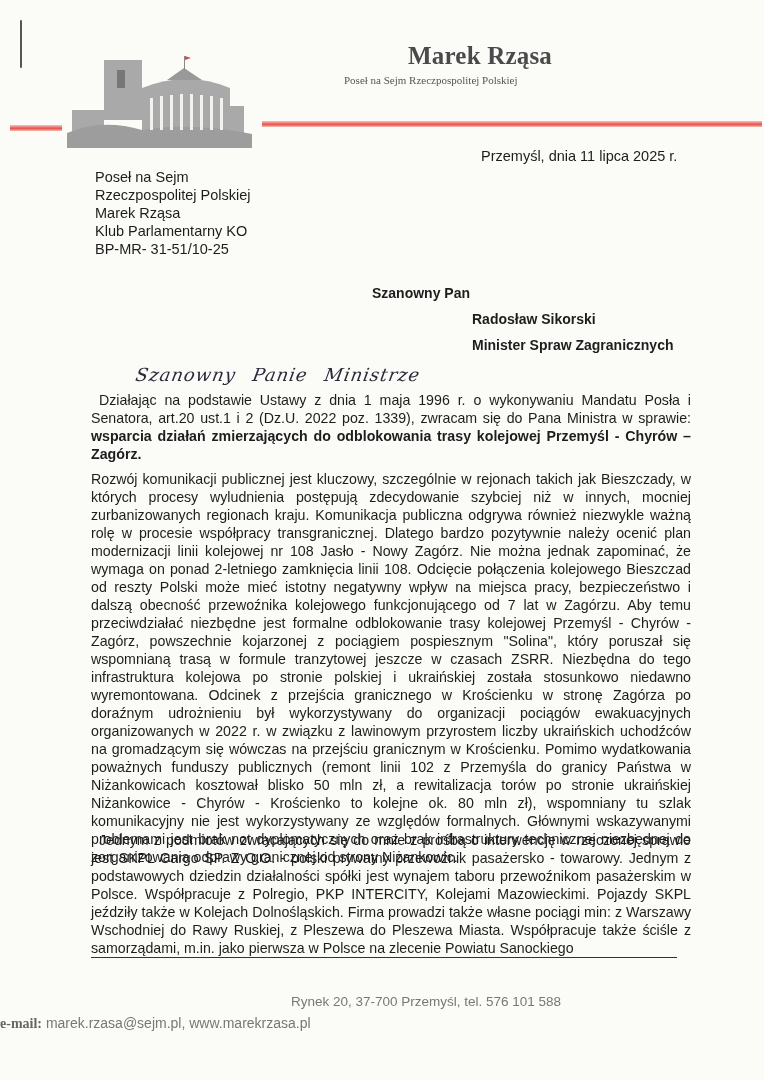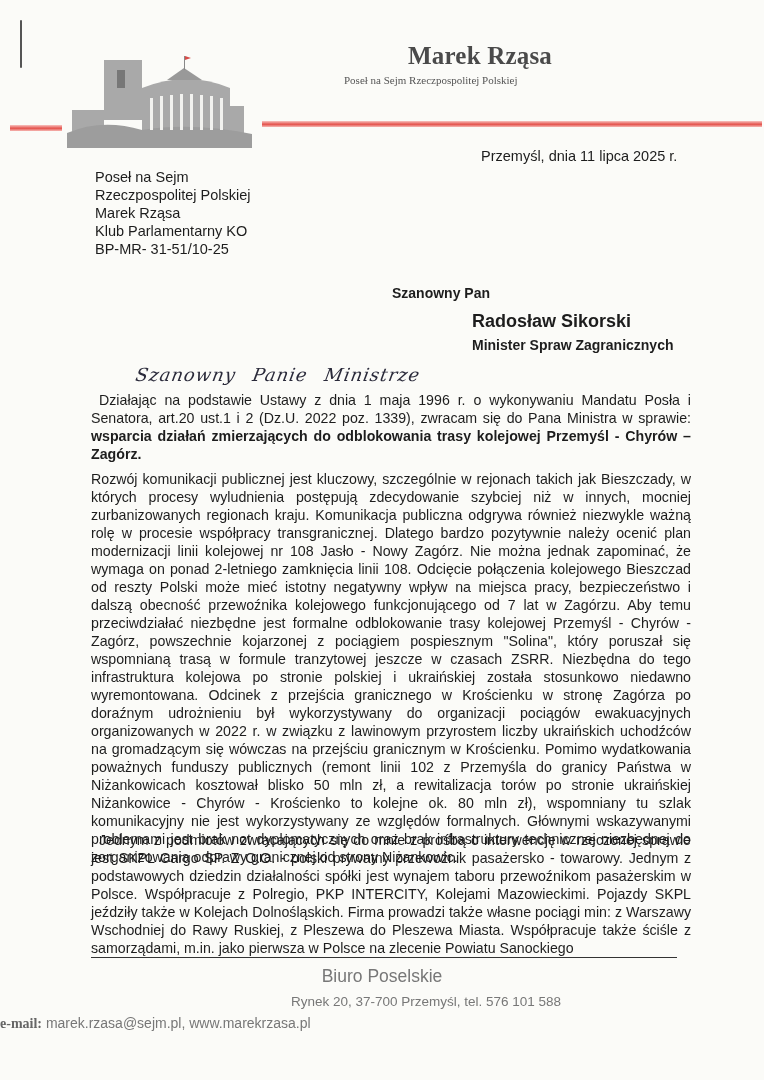--- a/index.html
+++ b/index.html
@@ -13,22 +13,22 @@
   .red-line-left { position: absolute; left: 10px; top: 125px; width: 52px; height: 6px;
     background: linear-gradient(#f8c3c0, #e4524c 55%, #f6b7b3); }
   .red-line-right { position: absolute; left: 262px; top: 121px; width: 500px; height: 6px;
     background: linear-gradient(#f8c3c0, #e4524c 55%, #f6b7b3); }
   .head-name { position: absolute; left: 408px; top: 42px; font-family: "Liberation Serif", serif; font-weight: bold;
     font-size: 25px; color: #4a4a4a; letter-spacing: 0.2px; }
   .head-sub { position: absolute; left: 344px; top: 74px; font-family: "Liberation Serif", serif;
     font-size: 11px; color: #555; }
   .date { position: absolute; left: 481px; top: 148px; font-size: 14.5px; }
   .sender { position: absolute; left: 95px; top: 168px; font-size: 14.5px; line-height: 18px; }
-  .addr-1 { position: absolute; left: 372px; top: 285px; font-size: 14px; font-weight: bold; margin-left: 20px; }
-  .addr-2 { position: absolute; left: 472px; top: 311px; font-size: 18px; font-weight: bold; }
+  .addr-1 { position: absolute; left: 372px; top: 285px; font-size: 14px; font-weight: bold; }
+  .addr-2 { position: absolute; left: 472px; top: 311px; font-size: 14px; font-weight: bold; }
   .addr-3 { position: absolute; left: 472px; top: 337px; font-size: 14px; font-weight: bold; }
   .handwriting { position: absolute; left: 136px; top: 364px; font-family: "DejaVu Serif", serif; font-style: italic;
     font-size: 18px; color: #2a2a3a; letter-spacing: 1px; word-spacing: 10px; transform: skewX(-10deg); }
   .body-text { position: absolute; left: 91px; width: 600px; font-size: 14.2px; line-height: 18px; text-align: justify; }
   .p1 { top: 391px; }
   .p2 { top: 470px; }
   .p3 { top: 831px; }
   .indent { text-indent: 8px; }
   .subject { font-weight: bold; }
   .footer-rule { position: absolute; left: 91px; top: 957px; width: 586px; height: 1px; background: #333; }
@@ -91,19 +91,18 @@
   <div class="body-text p1 indent">
     <span>Działając na podstawie Ustawy z dnia 1 maja 1996 r. o wykonywaniu Mandatu Posła i Senatora, art.20 ust.1 i 2 (Dz.U. 2022 poz. 1339), zwracam się do Pana Ministra w sprawie:</span>
     <span class="subject">wsparcia działań zmierzających do odblokowania trasy kolejowej Przemyśl - Chyrów – Zagórz.</span>
   </div>
 
   <div class="body-text p2">Rozwój komunikacji publicznej  jest kluczowy, szczególnie w rejonach takich jak Bieszczady, w których procesy wyludnienia postępują zdecydowanie szybciej niż w innych, mocniej zurbanizowanych regionach kraju. Komunikacja publiczna odgrywa również niezwykle ważną rolę w procesie współpracy transgranicznej. Dlatego bardzo pozytywnie należy ocenić plan modernizacji linii kolejowej nr 108 Jasło - Nowy Zagórz. Nie można jednak zapominać, że wymaga on ponad 2-letniego zamknięcia linii 108. Odcięcie połączenia kolejowego Bieszczad od reszty Polski może mieć istotny negatywny wpływ na miejsca pracy, bezpieczeństwo i dalszą obecność przewoźnika kolejowego funkcjonującego od 7 lat w Zagórzu. Aby temu przeciwdziałać niezbędne jest formalne odblokowanie trasy kolejowej Przemyśl - Chyrów - Zagórz, powszechnie kojarzonej z pociągiem pospiesznym "Solina", który poruszał się wspomnianą trasą w formule tranzytowej jeszcze w czasach ZSRR. Niezbędna do tego infrastruktura kolejowa po stronie polskiej i ukraińskiej została stosunkowo niedawno wyremontowana. Odcinek z przejścia granicznego w Krościenku w stronę Zagórza po doraźnym udrożnieniu był wykorzystywany do organizacji pociągów ewakuacyjnych organizowanych w 2022 r. w związku z lawinowym przyrostem liczby ukraińskich uchodźców na gromadzącym się wówczas na przejściu granicznym w Krościenku. Pomimo wydatkowania poważnych funduszy publicznych (remont linii 102 z Przemyśla do granicy Państwa w Niżankowicach kosztował blisko 50 mln zł, a rewitalizacja torów po stronie ukraińskiej Niżankowice - Chyrów - Krościenko to kolejne ok. 80 mln zł), wspomniany tu szlak komunikacyjny nie jest wykorzystywany ze względów formalnych. Głównymi wskazywanymi problemami jest brak not dyplomatycznych oraz brak  infrastruktury technicznej niezbędnej do zorganizowania odprawy granicznej od strony Niżankowic.</div>
 
   <div class="body-text p3 indent">Jednym z podmiotów zwracających się do mnie z prośbą o interwencję w rzeczonej sprawie jest SKPL Cargo SP. Z O.O. - polski prywatny przewoźnik pasażersko - towarowy. Jednym z podstawowych dziedzin działalności spółki jest wynajem taboru przewoźnikom pasażerskim w Polsce. Współpracuje z Polregio, PKP INTERCITY,  Kolejami Mazowieckimi.  Pojazdy SKPL jeździły także w Kolejach Dolnośląskich. Firma prowadzi także własne pociągi min: z Warszawy Wschodniej do Rawy Ruskiej, z Pleszewa do Pleszewa Miasta. Współpracuje także ściśle z samorządami, m.in. jako pierwsza w Polsce na zlecenie Powiatu Sanockiego</div>
 
   <div class="footer-rule"></div>
-  <div class="footer-title">Biuro Poselskie</div>
   <div class="footer-addr">Rynek 20, 37-700 Przemyśl, tel. 576 101 588</div>
   <div class="footer-mail">
     <span class="lbl">e-mail:</span>
     <span>marek.rzasa@sejm.pl, www.marekrzasa.pl</span>
   </div>
 </div>
 
 </body></html>

